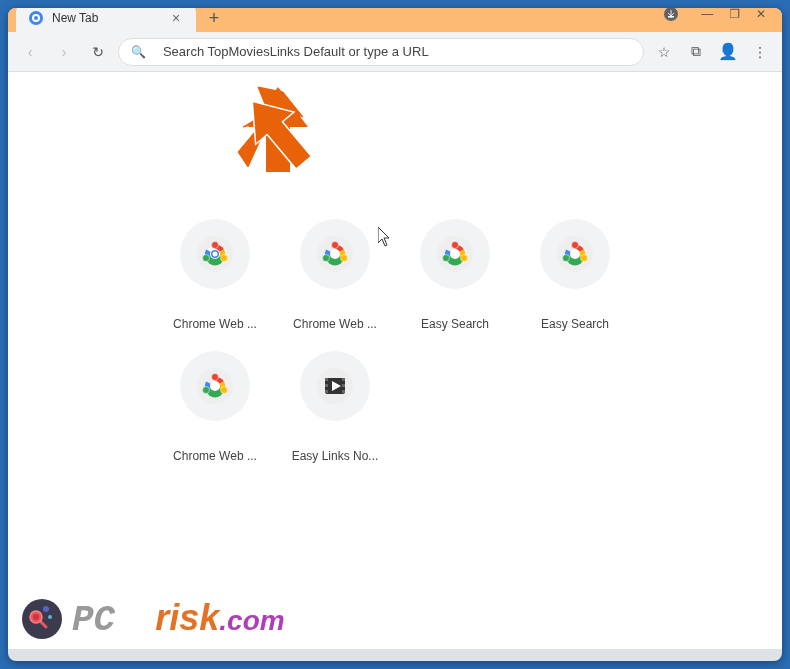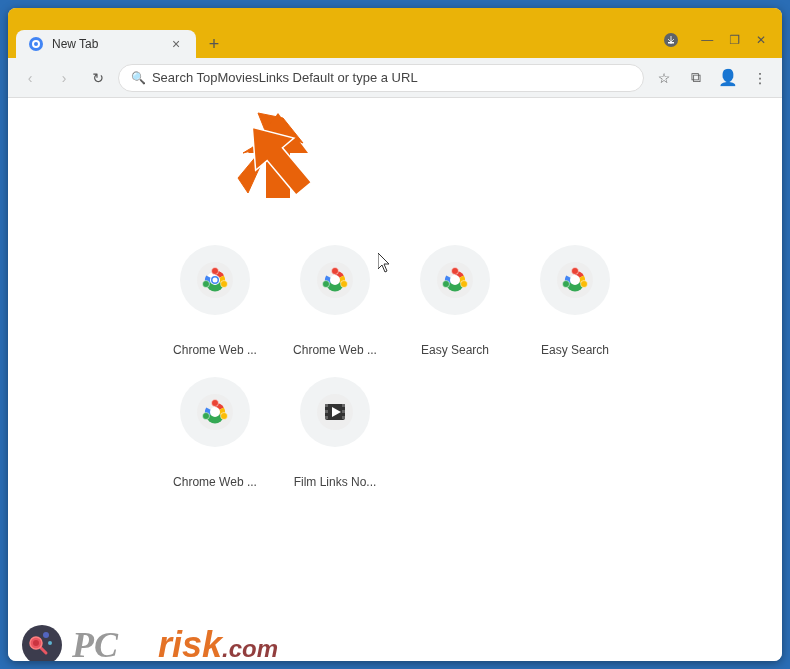--- a/index.html
+++ b/index.html
@@ -22,22 +22,22 @@
       background: #dee1e6;
       border-radius: 8px;
       overflow: hidden;
       box-shadow: 0 2px 10px rgba(0,0,0,0.4);
     }
 
     
     .tab-bar {
       display: flex;
       align-items: flex-end;
-      height: 50px;
-      background: #eab308;
+      height: 24px;
+      background: #fdba74;
       padding: 0 8px;
       padding-top: 8px;
     }
 
     .tab-active {
       display: flex;
       align-items: center;
       background: #f1f3f4;
       border-radius: 8px 8px 0 0;
       padding: 0 12px;
@@ -137,20 +137,21 @@
 
     .address-bar-icon {
       color: #777;
       font-size: 12px;
     }
 
     .address-text {
       font-size: 13px;
       color: #444;
       flex: 1;
+      margin-left: 11px;
     }
 
     .toolbar-actions {
       display: flex;
       align-items: center;
       gap: 4px;
     }
 
     .toolbar-icon {
       width: 28px;
@@ -468,21 +469,21 @@
               <polygon points="15,13 15,23 24,18" fill="white"></polygon>
 
               <rect x="8" y="10" width="3" height="3" fill="#666"></rect>
               <rect x="8" y="16" width="3" height="3" fill="#666"></rect>
               <rect x="8" y="22" width="3" height="3" fill="#666"></rect>
               <rect x="25" y="10" width="3" height="3" fill="#666"></rect>
               <rect x="25" y="16" width="3" height="3" fill="#666"></rect>
               <rect x="25" y="22" width="3" height="3" fill="#666"></rect>
             </svg>
           </div>
-          <span class="shortcut-label">Film Links No...</span>
+          <span class="shortcut-label">Easy Links No...</span>
         </div>
 
       </div>
     </div>
 
     <div class="cursor">
       <svg width="16" height="20" viewBox="0 0 16 20">
         <polygon points="0,0 0,16 4,12 7,19 9,18 6,11 11,11" fill="white" stroke="#333" stroke-width="1"></polygon>
       </svg>
     </div>
@@ -493,20 +494,20 @@
         <circle cx="22" cy="22" r="20" fill="#1a1a2e"></circle>
         <circle cx="16" cy="20" r="6" fill="#e63946"></circle>
         <circle cx="16" cy="20" r="3" fill="#c1121f"></circle>
 
         <line x1="20" y1="24" x2="26" y2="30" stroke="#e63946" stroke-width="3" stroke-linecap="round"></line>
         <circle cx="16" cy="20" r="6" fill="none" stroke="#ff6b6b" stroke-width="1.5"></circle>
         <circle cx="26" cy="12" r="3" fill="#4361ee" opacity="0.7"></circle>
         <circle cx="30" cy="20" r="2" fill="#4cc9f0" opacity="0.8"></circle>
       </svg>
       <div style="display:flex; align-items:baseline;">
-        <span style="font-size:36px; font-weight:900; color:#888; font-style:italic; font-family:Liberation Serif, serif;">PC</span>
+        <span style="font-size:36px; font-weight:900; color:#888; font-style:italic; font-family:Liberation Mono, monospace;">PC</span>
         <span style="font-size:36px; font-weight:900; color:#e05a00; font-style:italic; font-family:Arial Black,Arial,sans-serif;margin-left:40px;">risk</span>
-        <span style="font-size:24px; font-weight:700; color:#7f1d1d; font-style:italic; font-family:Arial,sans-serif;">.com</span>
+        <span style="font-size:28px; font-weight:700; color:#a21caf; font-style:italic; font-family:Arial,sans-serif;">.com</span>
       </div>
     </div>
 
   </div>
 </div>
 
 </body></html>

